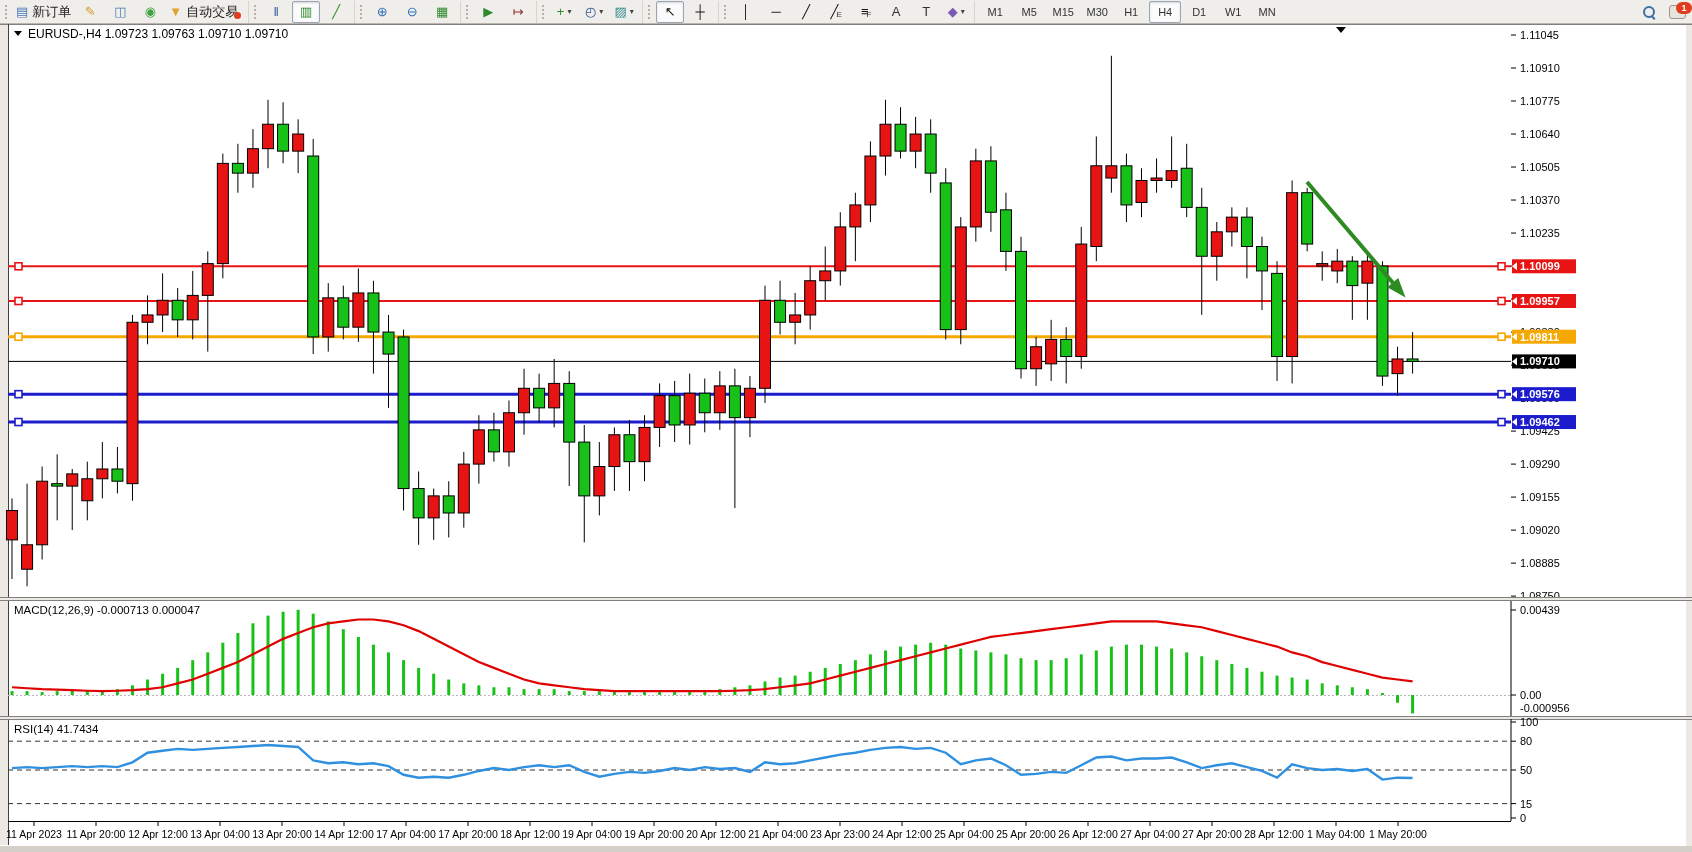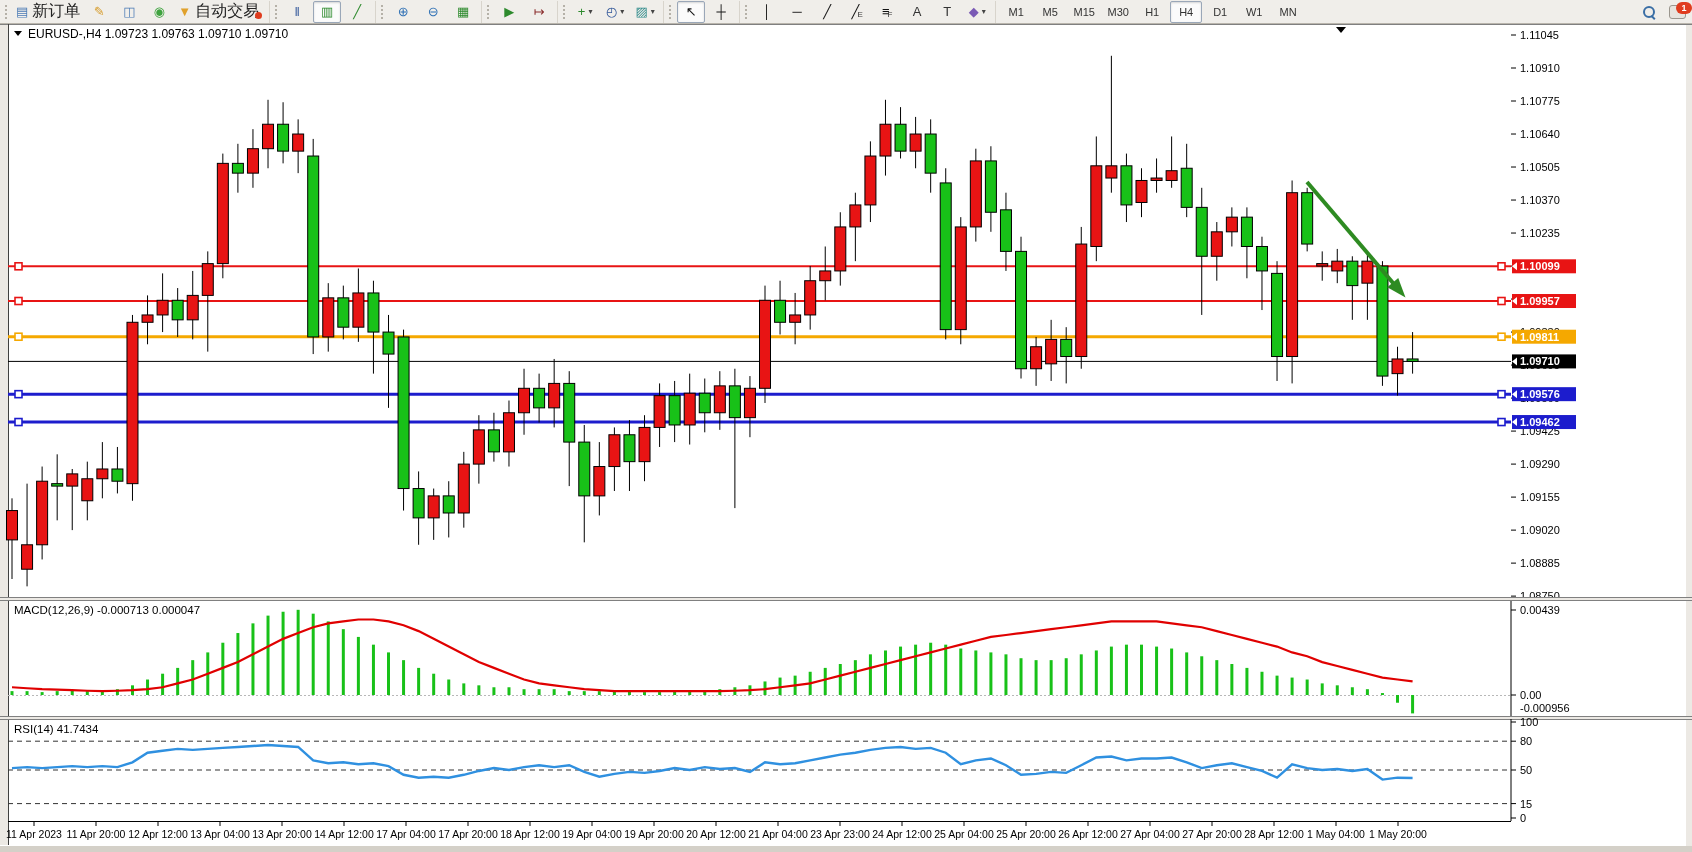--- a/index.html
+++ b/index.html
@@ -10,21 +10,21 @@
   #toolbar{position:absolute;left:0;top:0;width:1692px;height:23px;background:#f0eeea;
            border-bottom:1px solid #b9b5ac;display:flex;align-items:center;font-size:12px;color:#222;}
   .tb-group{display:flex;align-items:center;height:22px;padding:0 3px;border-left:1px solid #d8d4cc;}
   .tb-group:first-child{border-left:none;}
   .tb-grip{width:3px;height:14px;margin:0 2px;border-left:2px dotted #b5b1a8;}
   .tb-btn{display:flex;align-items:center;height:20px;min-width:22px;justify-content:center;
           padding:0 2px;margin:0 1px;border:1px solid transparent;border-radius:2px;cursor:default;}
   .tb-btn.active{border:1px solid #9aa7b8;background:#fbfbfb;box-shadow:inset 0 1px 2px rgba(0,0,0,.15);}
   .tb-glyph{font-size:13px;line-height:13px;display:inline-block;}
   .tb-sub{font-size:8px;margin-left:-2px;margin-top:6px;color:#333;}
-  .tb-label{margin-left:4px;font-size:16px;white-space:nowrap;}
+  .tb-label{margin-left:4px;font-size:13px;white-space:nowrap;}
   .tb-dd{font-size:8px;color:#444;margin-left:3px;}
   .tf-btn{font-size:11px;color:#333;width:26px;text-align:center;}
   #tb-right{position:absolute;right:6px;top:1px;display:flex;align-items:center;height:22px;}
   .mini-search{position:relative;width:12px;height:12px;margin-right:14px;}
   .mini-search .lens{position:absolute;left:0;top:0;width:8px;height:8px;border:2px solid #3a6ea5;border-radius:50%;}
   .mini-search .handle{position:absolute;left:9px;top:9px;width:5px;height:2px;background:#3a6ea5;transform:rotate(45deg);transform-origin:0 0;}
   .mini-chat{position:relative;width:15px;height:12px;background:#e7e4de;border:1px solid #9a968e;border-radius:3px;}
   .chat-badge{position:absolute;right:-7px;top:-4px;min-width:12px;height:12px;border-radius:7px;background:#e03c1e;
               color:#fff;font-size:9px;line-height:12px;text-align:center;padding:0 2px;font-weight:bold;}
 

